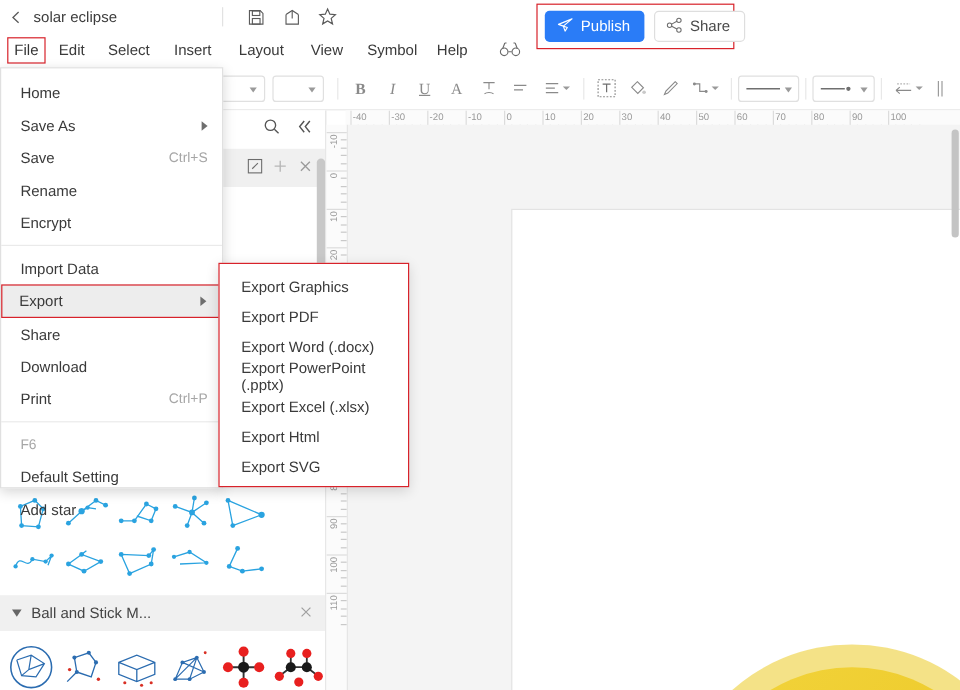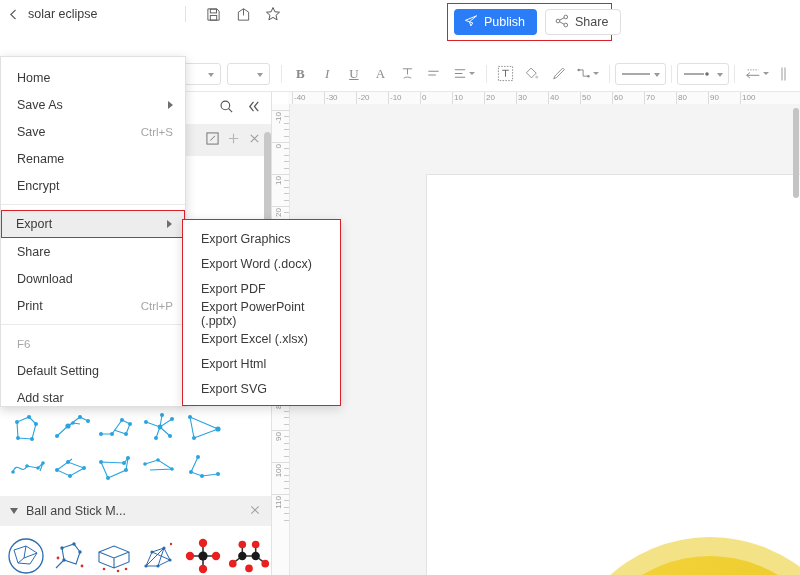--- a/index.html
+++ b/index.html
@@ -243,20 +243,37 @@
           <path d="M8 2.2V9" fill="none" stroke="#5a5a5a" stroke-width="1"></path>
         </svg>
     </div>
     <div class="tb-icon">
       <svg width="16" height="16" viewBox="0 0 16 16">
           <path d="M8 1.5 L9.9 5.8 L14.5 6.2 L11 9.3 L12.1 13.9 L8 11.4 L3.9 13.9 L5 9.3 L1.5 6.2 L6.1 5.8 Z" fill="none" stroke="#5a5a5a" stroke-width="1"></path>
         </svg>
     </div>
   </div>
 
+  <div class="menubar">
+    <div class="menu-item file-item">File</div>
+    <div class="menu-item menu-pos" style="left:49px;">Edit</div>
+    <div class="menu-item menu-pos" style="left:90px;">Select</div>
+    <div class="menu-item menu-pos" style="left:145px;">Insert</div>
+    <div class="menu-item menu-pos" style="left:199px;">Layout</div>
+    <div class="menu-item menu-pos" style="left:259px;">View</div>
+    <div class="menu-item menu-pos" style="left:306px;">Symbol</div>
+    <div class="menu-item menu-pos" style="left:364px;">Help</div>
+    <div class="binoc">
+      <svg width="18" height="16" viewBox="0 0 20 16">
+        <circle cx="4.6" cy="10.4" r="3.5" fill="none" stroke="#6b6b6b" stroke-width="1.05"></circle>
+        <circle cx="15.4" cy="10.4" r="3.5" fill="none" stroke="#6b6b6b" stroke-width="1.05"></circle>
+        <path d="M3.2 7.6 L5.2 2.3 M16.8 7.6 L14.8 2.3 M5.2 2.3h1.6 M13.2 2.3h1.6 M8.4 10.4h3.2" fill="none" stroke="#6b6b6b" stroke-width="1.05"></path>
+      </svg>
+    </div>
+  </div>
 
   <div class="publish-wrap">
     <button class="btn-publish">
       <span>
         <svg width="14" height="14" viewBox="0 0 16 16">
             <path d="M14.5 2 L1.6 7.2 L6.2 8.9 L14.5 2 Z M6.2 8.9 L7.9 13.6 L10 10.2 Z" fill="none" stroke="#ffffff" stroke-width="1.1" stroke-linejoin="round"></path>
           </svg>
       </span>
       <span>Publish</span>
     </button>
@@ -769,20 +786,23 @@
       <span class="label">Save</span>
       <span class="accel">Ctrl+S</span>
     </div>
     <div class="fm-row">
       <span class="label">Rename</span>
     </div>
     <div class="fm-row">
       <span class="label">Encrypt</span>
     </div>
     <div class="fm-sep"></div>
+    <div class="fm-row">
+      <span class="label">Import Data</span>
+    </div>
     <div class="fm-row highlight boxed">
       <span class="label">Export</span>
       <span class="arrow"></span>
     </div>
     <div class="fm-row">
       <span class="label">Share</span>
     </div>
     <div class="fm-row">
       <span class="label">Download</span>
     </div>
@@ -797,21 +817,21 @@
     <div class="fm-row">
       <span class="label">Default Setting</span>
     </div>
     <div class="fm-row">
       <span class="label">Add star</span>
     </div>
   </div>
 
   <div class="export-menu">
     <div class="ex-row">Export Graphics</div>
+    <div class="ex-row">Export PDF</div>
     <div class="ex-row">Export Word (.docx)</div>
-    <div class="ex-row">Export PDF</div>
     <div class="ex-row">Export PowerPoint (.pptx)</div>
     <div class="ex-row">Export Excel (.xlsx)</div>
     <div class="ex-row">Export Html</div>
     <div class="ex-row">Export SVG</div>
   </div>
 
 </div>
 
 </body></html>

